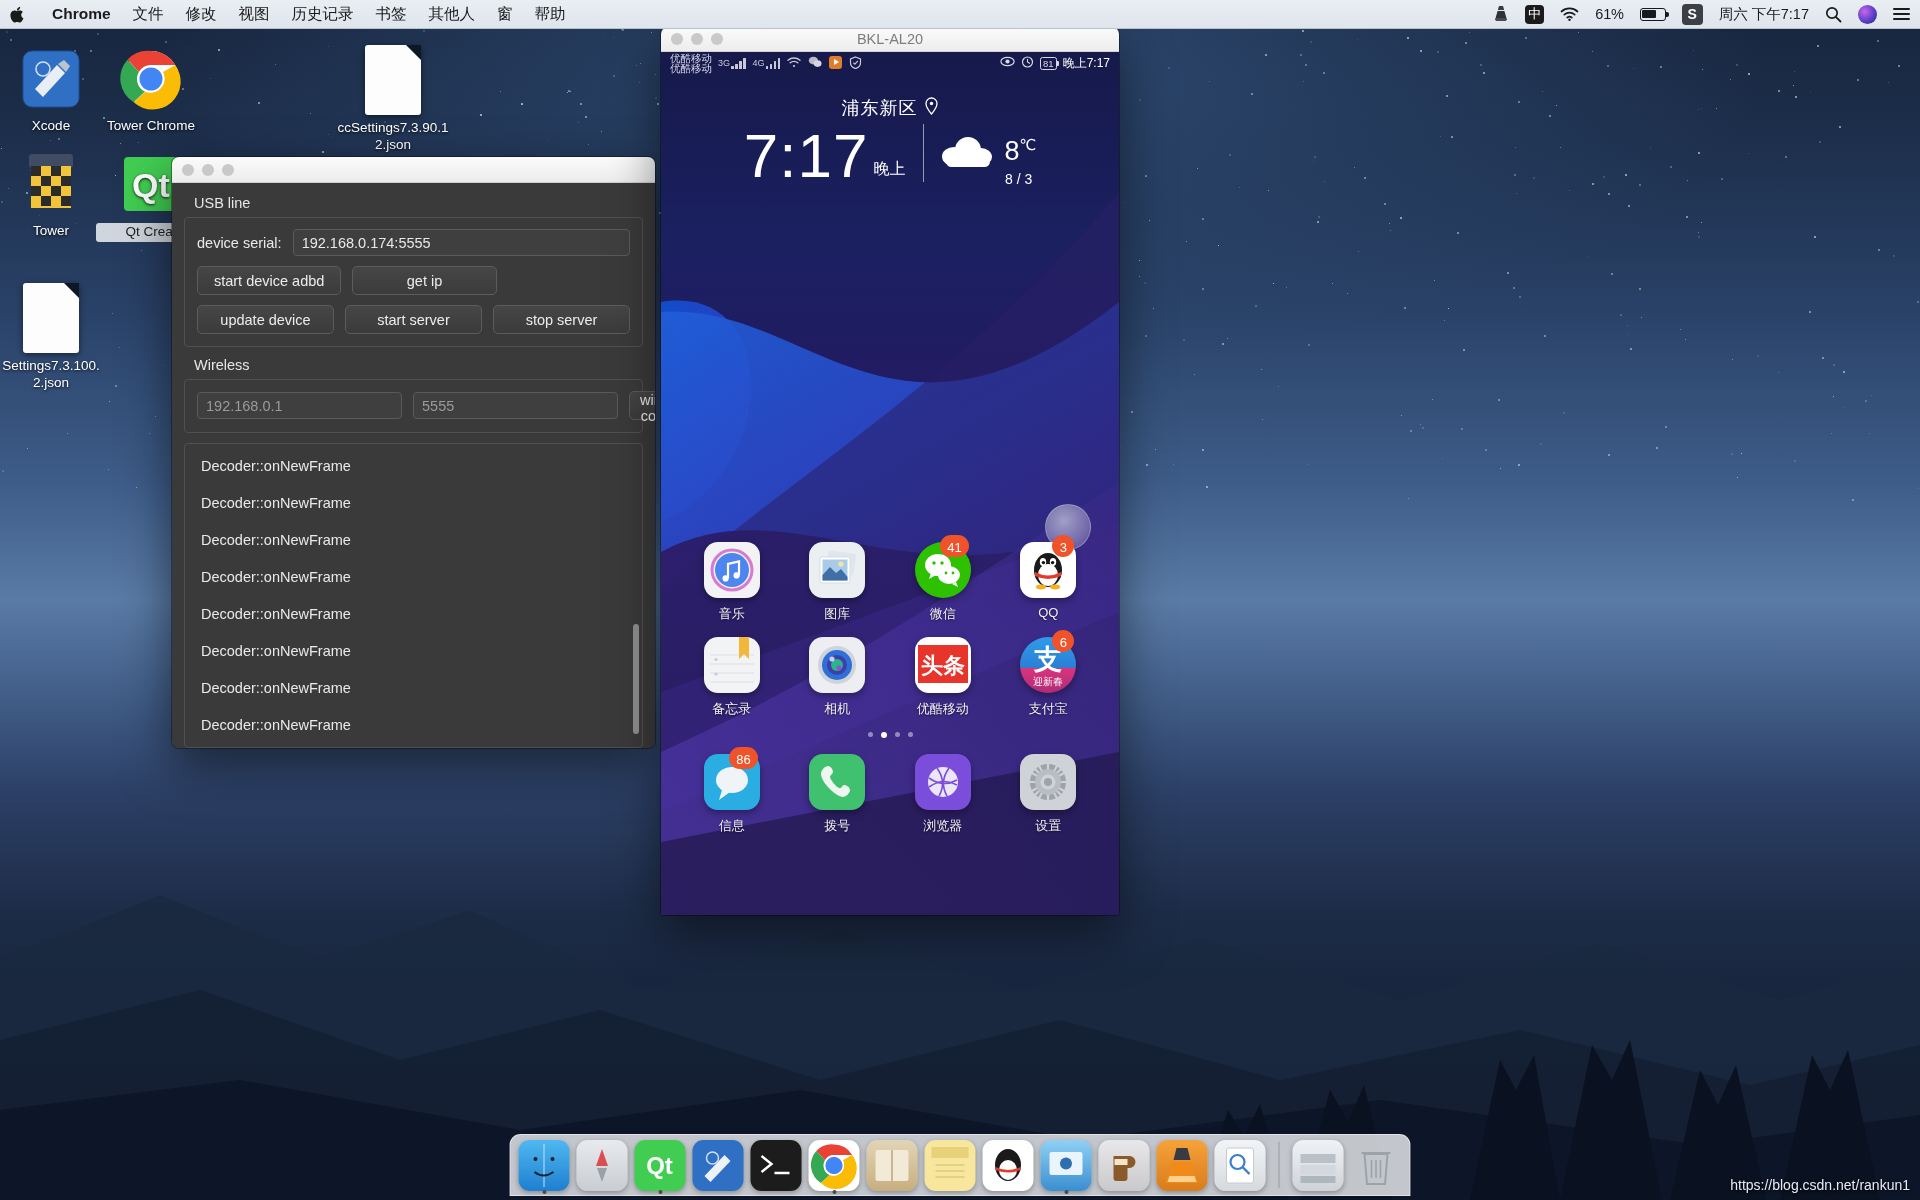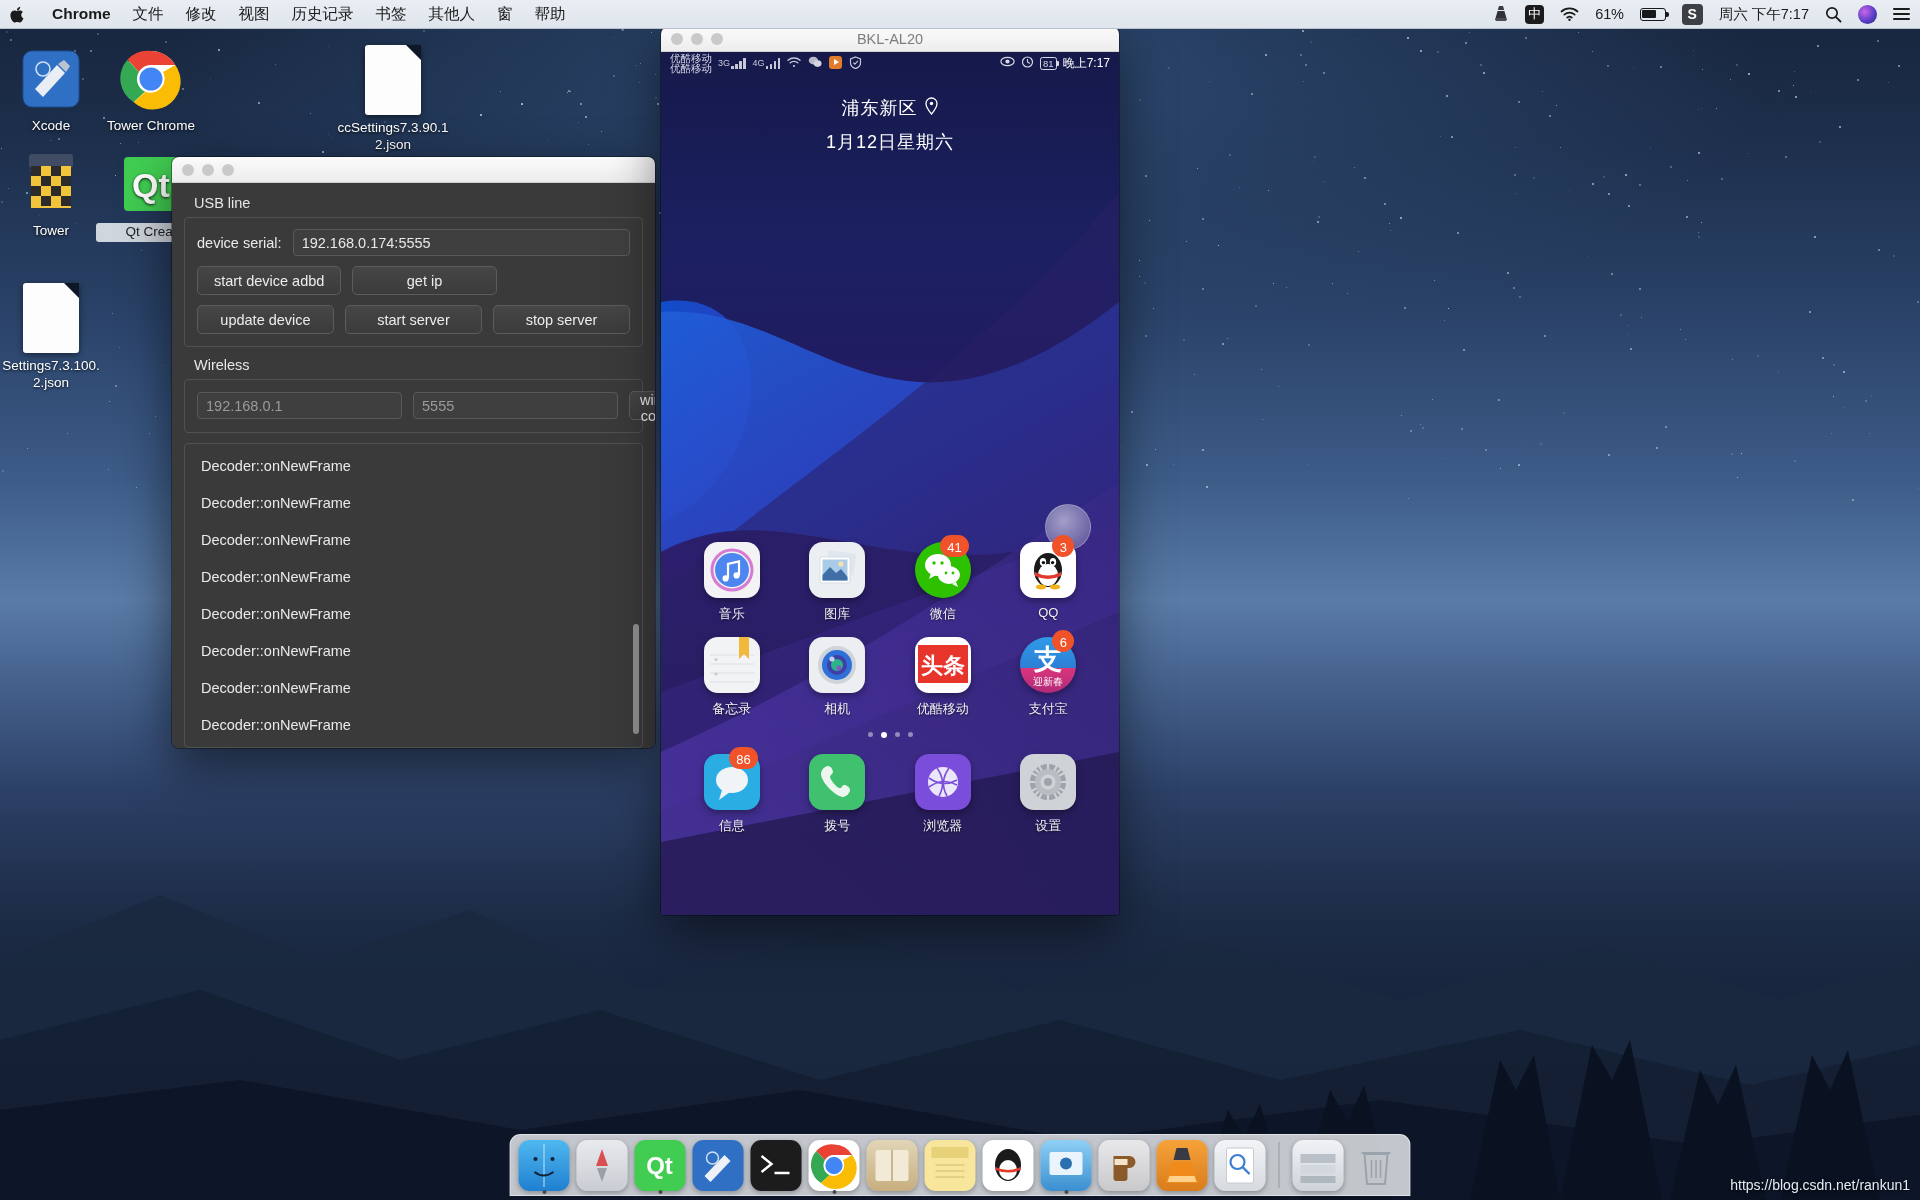--- a/index.html
+++ b/index.html
@@ -1012,21 +1012,39 @@
     <div id="clockwrap">
       <div class="loc">
         <span>浦东新区</span>
         <span>
           <svg width="15" height="18" viewBox="0 0 15 18">
               <path d="M7.5 1a5.5 5.5 0 0 1 5.5 5.5C13 10.5 7.5 17 7.5 17S2 10.5 2 6.5A5.5 5.5 0 0 1 7.5 1z" fill="none" stroke="#fff" stroke-width="1.3"></path>
               <circle cx="7.5" cy="6.5" r="1.7" fill="#fff"></circle>
             </svg>
         </span>
       </div>
-      <div class="datestr">1月12日星期六</div>
+      <div class="clockrow">
+        <span class="bigtime">7:17</span>
+        <span class="ampm">晚上</span>
+        <span class="vsep"></span>
+        <div>
+          <div class="wx">
+            <span class="cloud">
+              <i style="left:0;top:12px;width:24px;height:19px;"></i>
+              <i style="left:13px;top:2px;width:26px;height:26px;"></i>
+              <i style="left:28px;top:13px;width:22px;height:18px;"></i>
+              <i style="left:4px;top:21px;width:44px;height:11px;border-radius:6px;"></i>
+            </span>
+            <span class="temp">
+              <span>8</span><small>℃</small>
+            </span>
+          </div>
+          <div class="hl" style="text-align:right;padding-right:4px;">8 / 3</div>
+        </div>
+      </div>
     </div>
 
     <div class="circlebtn"></div>
 
     <div id="appgrid">
       <div class="arow">
         <div class="app">
           <div class="appicon">
             <span class="in" style="background:#f3f3f6;">
               <svg width="56" height="56" viewBox="0 0 56 56">

